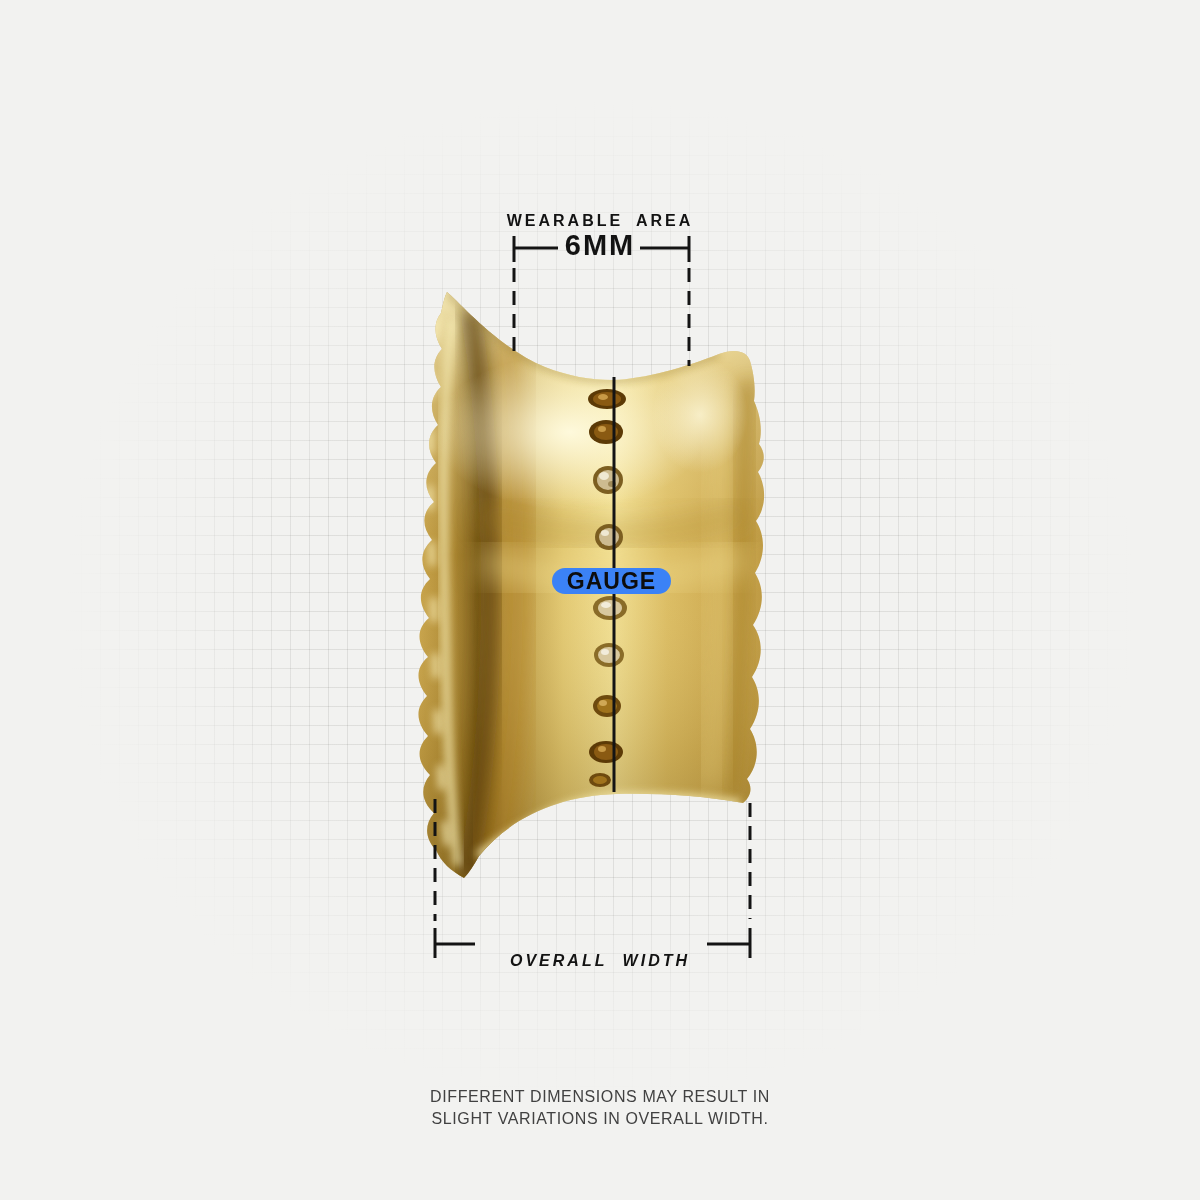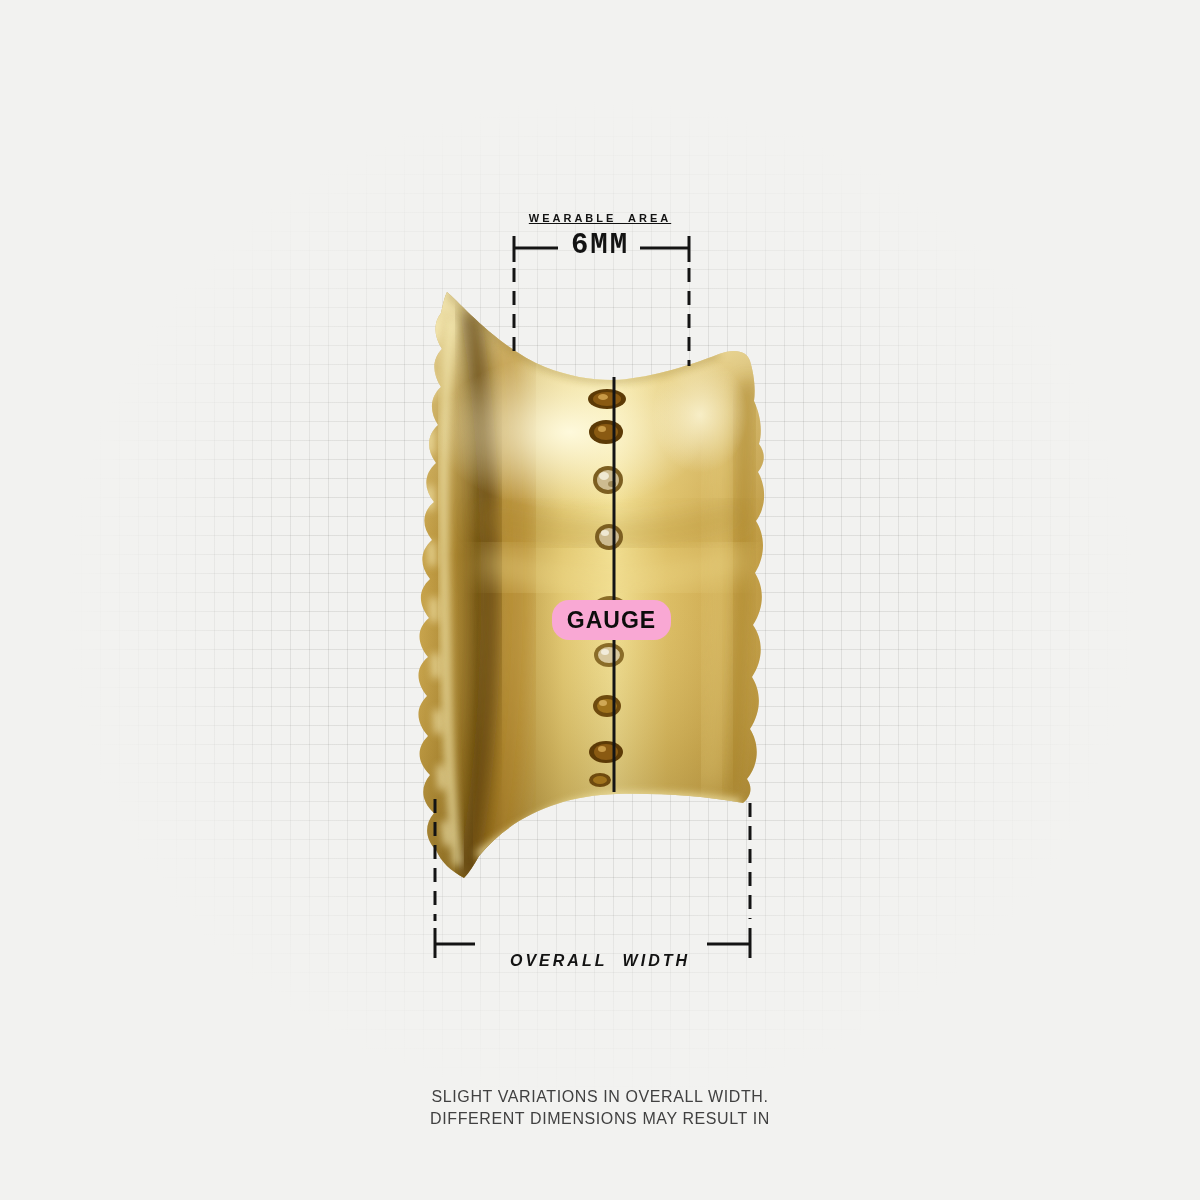--- a/index.html
+++ b/index.html
@@ -24,28 +24,28 @@
     background:radial-gradient(ellipse 47% 44% at 50% 50%,
       rgba(242,242,240,0) 52%,
       rgba(242,242,240,0.72) 78%,
       #f2f2f0 95%);
   }
   svg.layer{position:absolute;left:0;top:0;}
   .label{
     position:absolute;left:0;width:1200px;text-align:center;
     color:#131313;
   }
-  .wearable-label{top:212px;font-size:11px;font-weight:600;letter-spacing:3px;word-spacing:6px;text-decoration:underline;}
-  .wearable-value{top:229px;font-size:29px;font-weight:800;letter-spacing:2px;font-family:Liberation Mono, monospace;}
+  .wearable-label{top:212px;font-size:16px;font-weight:600;letter-spacing:3px;word-spacing:6px;}
+  .wearable-value{top:229px;font-size:29px;font-weight:800;letter-spacing:2px;}
   .overall-value{top:925px;font-size:29px;font-weight:800;letter-spacing:2px;}
   .overall-label{top:952px;font-size:16px;font-weight:600;letter-spacing:3px;word-spacing:8px;font-style:italic;}
   .gauge-pill{
-    position:absolute;left:552px;top:568px;width:119px;height:40px;
-    background:#f9a8d4;border-radius:17px;
-    display:flex;align-items:center;justify-content:center;margin-top:32px;
+    position:absolute;left:552px;top:568px;width:119px;height:26px;
+    background:#3b82f6;border-radius:17px;
+    display:flex;align-items:center;justify-content:center;
   }
   .gauge-pill span{
     font-size:23px;font-weight:800;letter-spacing:1px;color:#0d0d0d;
   }
   .footnote{
     position:absolute;left:0;top:1086px;width:1200px;text-align:center;
     color:#414141;font-size:16px;letter-spacing:0.6px;line-height:22px;font-weight:400;
   }
   .footnote span{display:block;}
 </style>
@@ -225,17 +225,17 @@
   <div class="label wearable-label">WEARABLE AREA</div>
   <div class="label wearable-value">6MM</div>
 
   <div class="gauge-pill">
     <span>GAUGE</span>
   </div>
 
   <div class="label overall-label">OVERALL WIDTH</div>
 
   <div class="footnote">
+    <span>DIFFERENT DIMENSIONS MAY RESULT IN</span>
     <span>SLIGHT VARIATIONS IN OVERALL WIDTH.</span>
-    <span>DIFFERENT DIMENSIONS MAY RESULT IN</span>
   </div>
 
 </div>
 
 </body></html>

